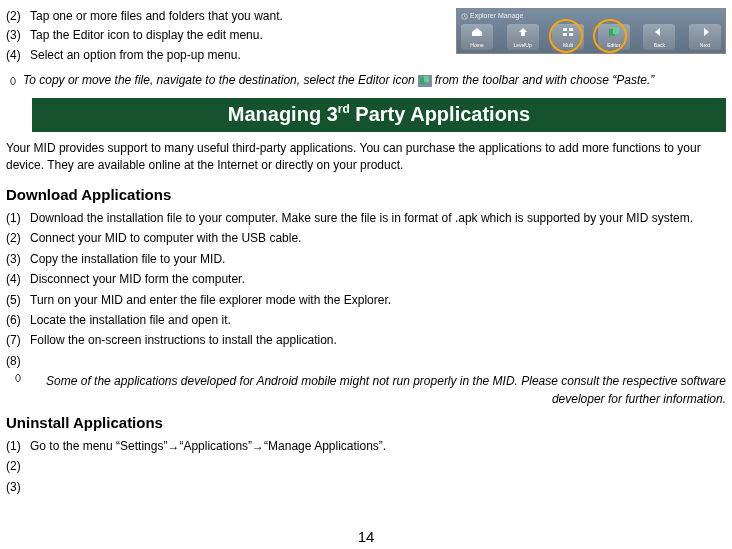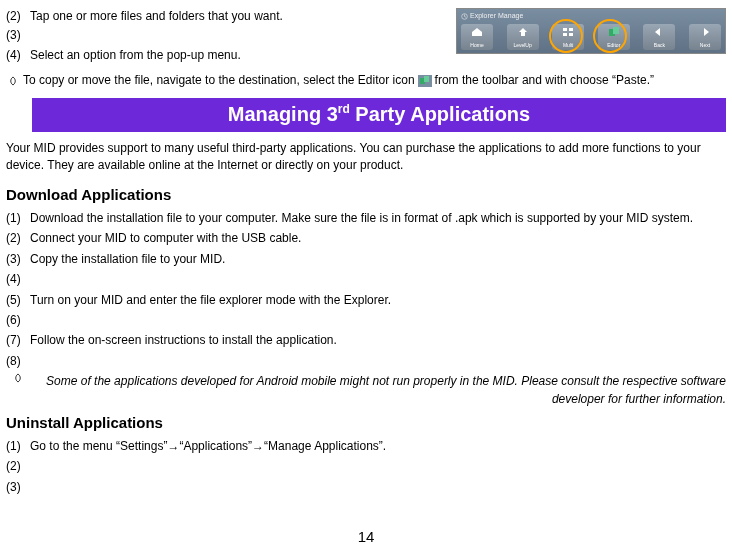--- a/index.html
+++ b/index.html
@@ -66,34 +66,35 @@
   }
   .tb-icon svg { position:absolute; top:3px; }
   .ring {
     position:absolute;
     border:2px solid #ffa500;
     border-radius:50%;
     width:30px; height:30px;
     pointer-events:none;
   }
   .note-line {
+    font-style: italic;
     display: flex;
     align-items: center;
     flex-wrap: wrap;
     gap: 3px;
     margin: 4px 0 8px;
   }
   .small-icon {
     width: 14px; height: 12px;
     display: inline-flex;
     align-items:center;
     justify-content:center;
   }
   .section-banner {
-    background: #6d28d9;
+    background: #14532d;
     color: #fff;
     font-weight: bold;
     font-size: 20px;
     text-align: center;
     padding: 2px 0 3px;
     margin-bottom: 8px;
     margin-left: 26px;
   }
   .section-banner sup { font-size: 12px; vertical-align: super; }
   p.intro { margin: 4px 0 10px; }
@@ -120,20 +121,21 @@
 <body>
 
 <div class="top-row">
   <div class="top-left">
     <div class="step">
       <span class="step-num">(2)</span>
       <span>Tap one or more files and folders that you want.</span>
     </div>
     <div class="step">
       <span class="step-num">(3)</span>
+      <span>Tap the Editor icon to display the edit menu.</span>
     </div>
     <div class="step">
       <span class="step-num">(4)</span>
       <span>Select an option from the pop-up menu.</span>
     </div>
   </div>
   <div class="toolbar-img">
     <div class="tb-time">
       <svg width="7" height="7" viewBox="0 0 10 10">
           <circle cx="5" cy="5" r="4" fill="none" stroke="#ddd" stroke-width="1"></circle>
@@ -220,27 +222,29 @@
   <div class="step">
       <span class="step-num">(2)</span>
       <span>Connect your MID to computer with the USB cable.</span>
     </div>
   <div class="step">
       <span class="step-num">(3)</span>
       <span>Copy the installation file to your MID.</span>
     </div>
   <div class="step">
       <span class="step-num">(4)</span>
+      <span>Disconnect your MID form the computer.</span>
     </div>
   <div class="step">
       <span class="step-num">(5)</span>
       <span>Turn on your MID and enter the file explorer mode with the Explorer.</span>
     </div>
   <div class="step">
       <span class="step-num">(6)</span>
+      <span>Locate the installation file and open it.</span>
     </div>
   <div class="step">
       <span class="step-num">(7)</span>
       <span>Follow the on-screen instructions to install the application.</span>
     </div>
   <div class="step">
       <span class="step-num">(8)</span>
     </div>
 </div>
 <div class="note-row">

